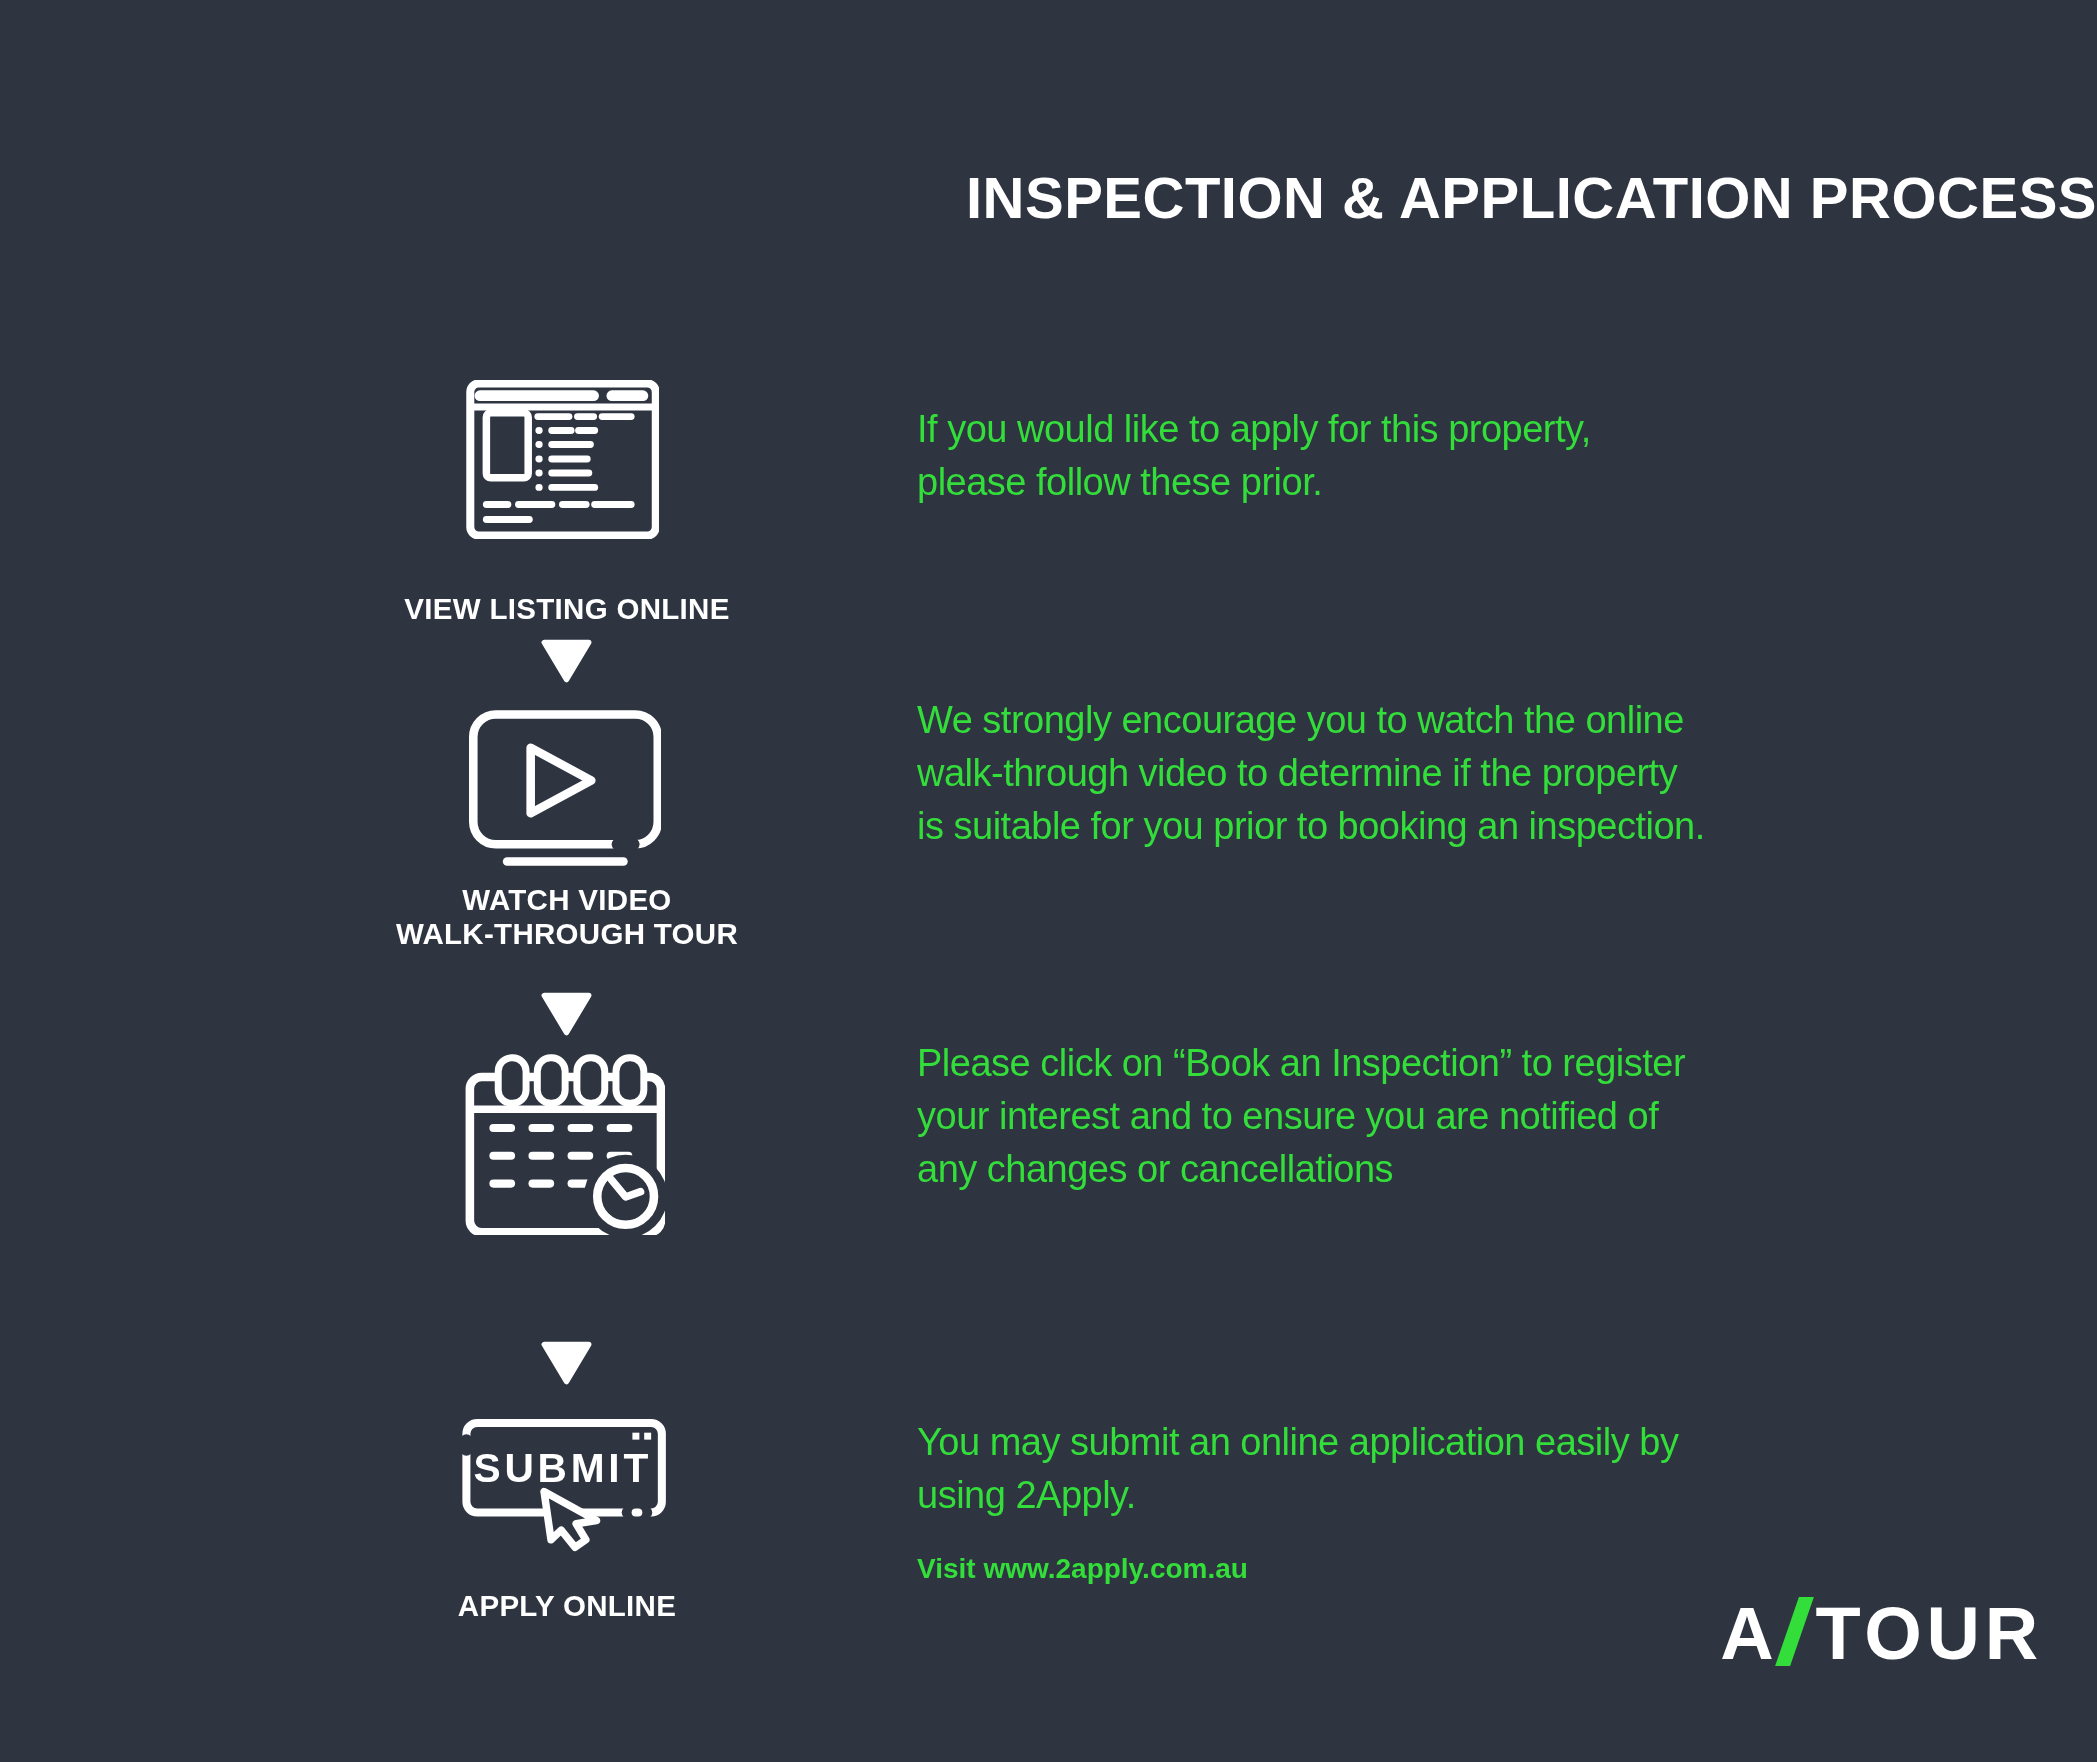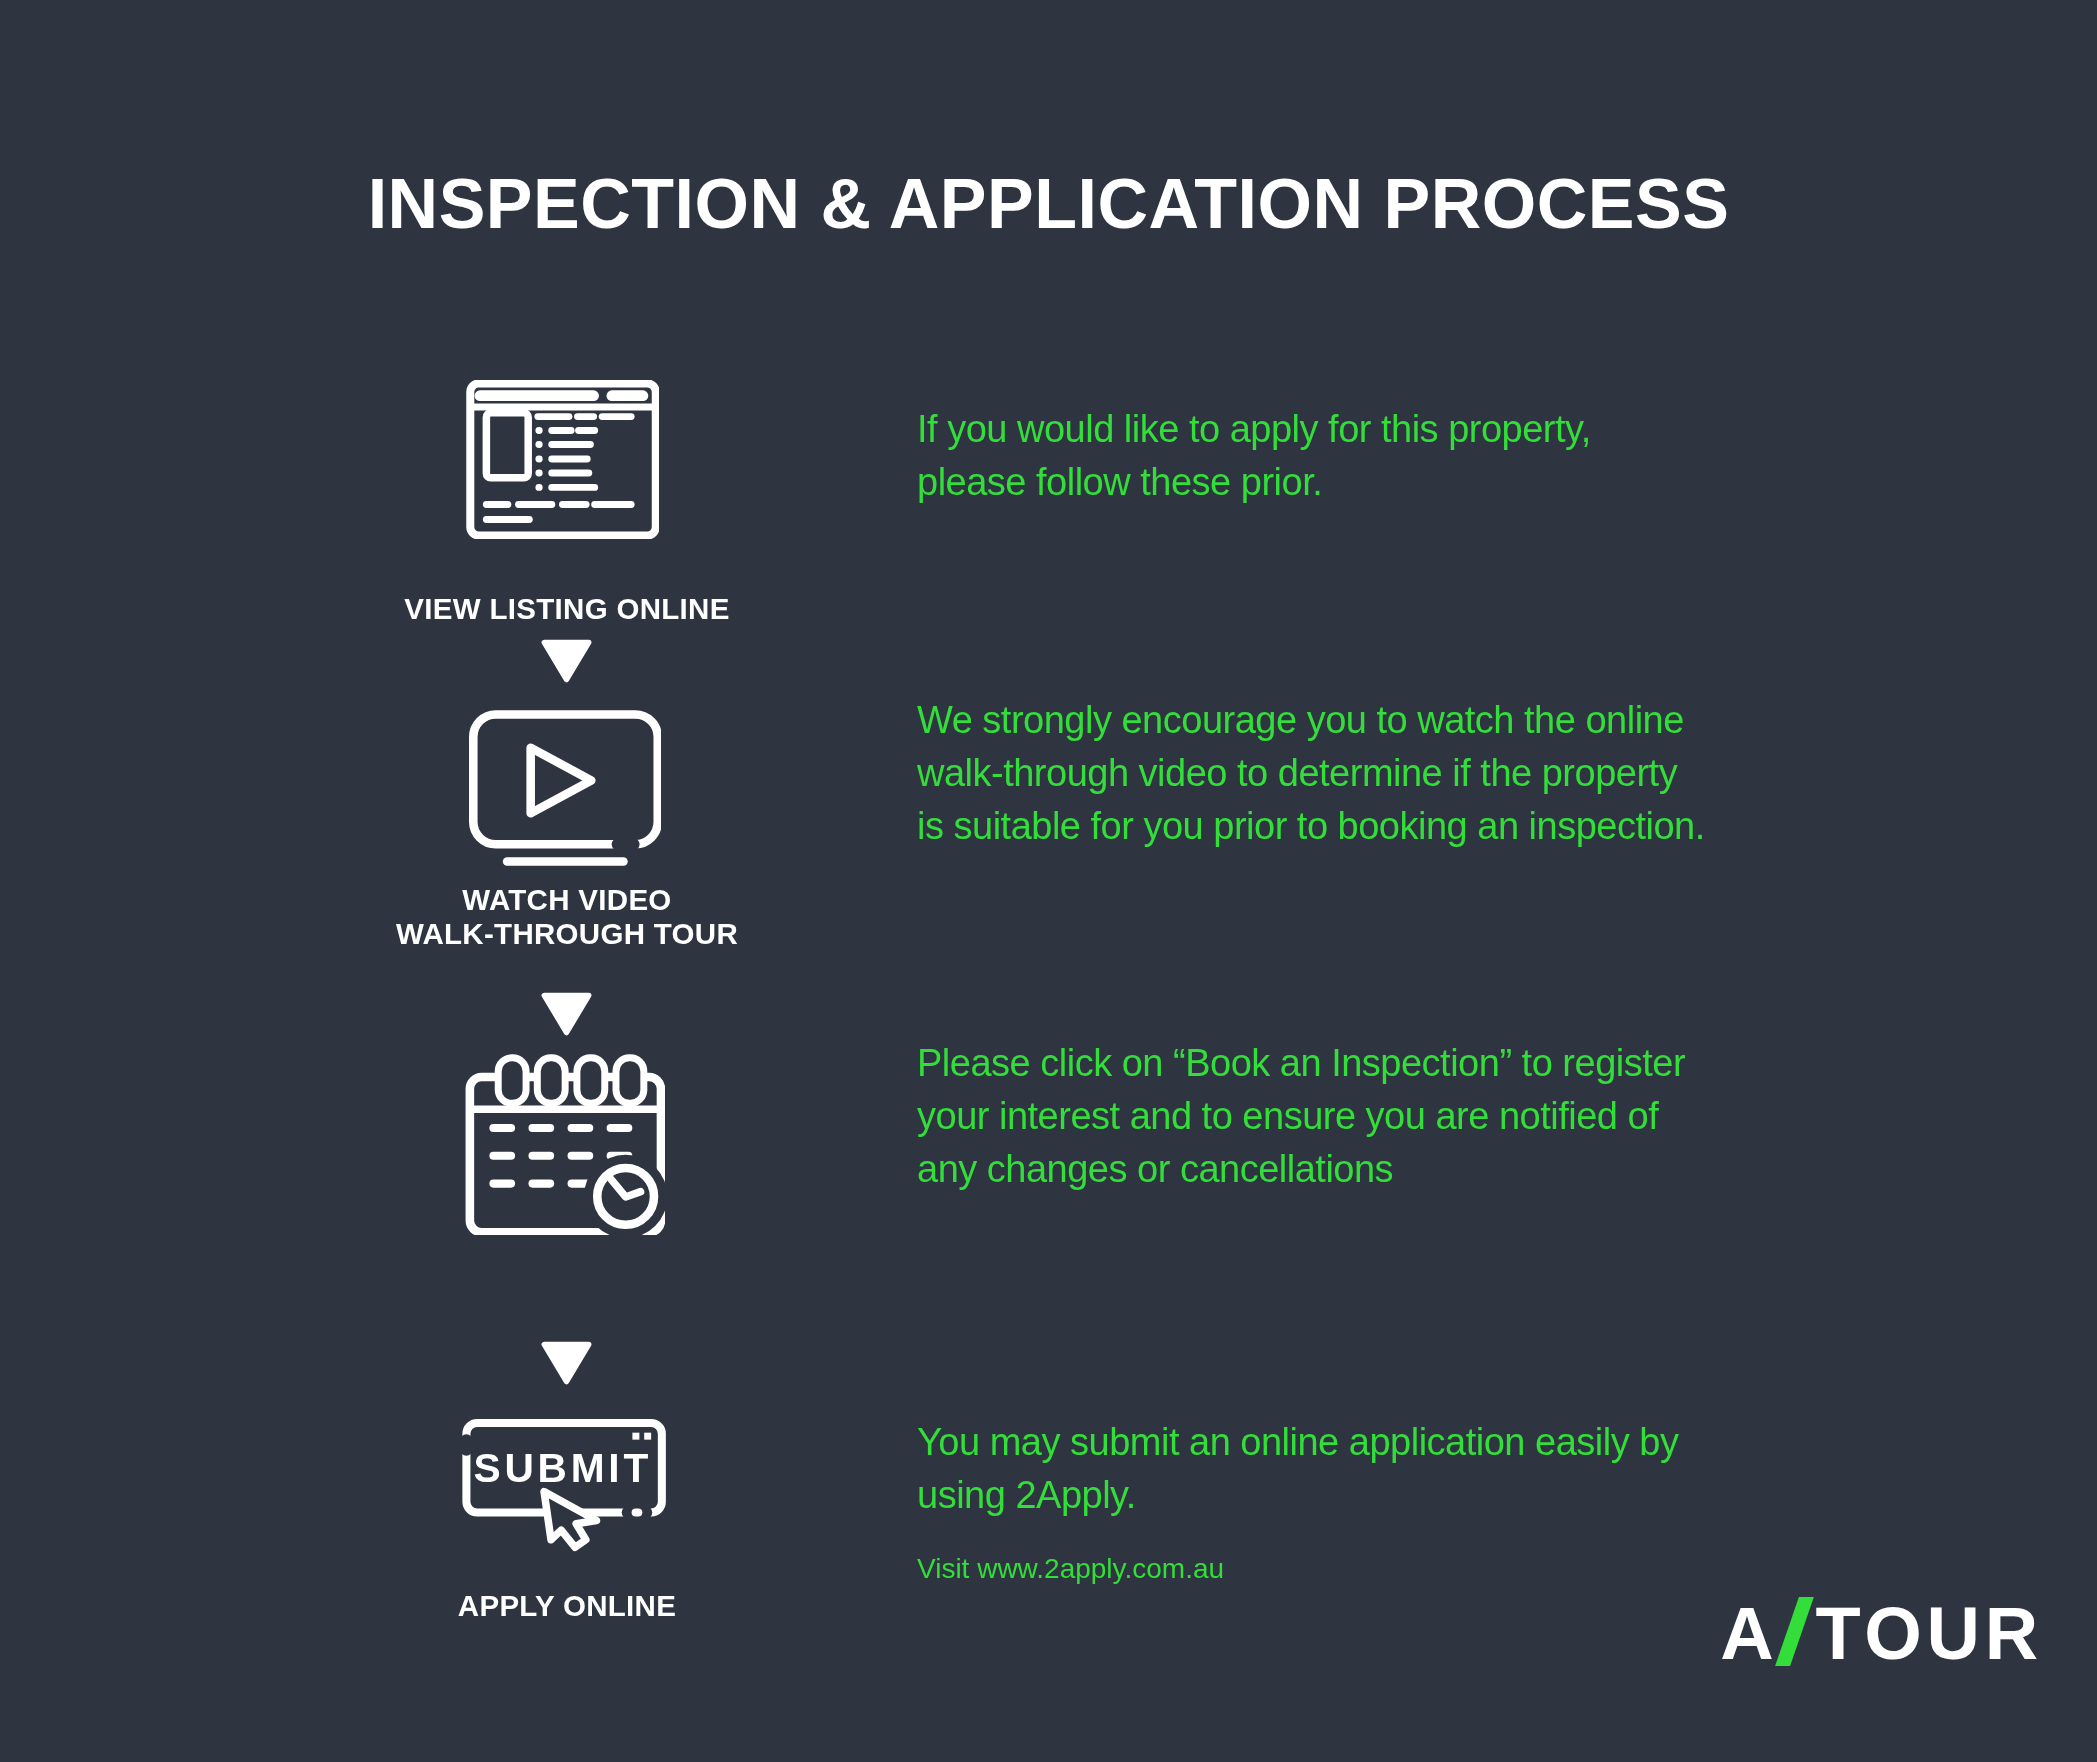--- a/index.html
+++ b/index.html
@@ -9,23 +9,23 @@
     height: 1762px;
     background: #2e3440;
     overflow: hidden;
     font-family: "Liberation Sans", sans-serif;
   }
   .title {
     position: absolute;
     left: 0; top: 169px;
     width: 2097px;
     margin: 0;
-    text-align: center;
+    text-align: right;
     color: #ffffff;
-    font-size: 70px;
+    font-size: 58px;
     font-weight: 700;
     letter-spacing: 0.5px;
     line-height: 1;
     white-space: nowrap;
   }
   .icon { position: absolute; }
   .icon svg { display: block; }
   .step-label {
     position: absolute;
     left: 326px;
@@ -58,21 +58,21 @@
   }
   .desc-1 { top: 403px; }
   .desc-2 { top: 694px; }
   .desc-3 { top: 1037px; }
   .desc-4 { top: 1408px; margin-top: 8px; }
   .visit-note {
     position: absolute;
     left: 917px; top: 1553px;
     color: #33dd3a;
     font-size: 28px;
-    font-weight: 400;
+    font-weight: 700;
     letter-spacing: 0px;
   }
   .logo {
     position: absolute;
     top: 1598px; right: 54px;
     height: 71px;
     display: flex;
     align-items: center;
   }
   .logo .logo-letter {

